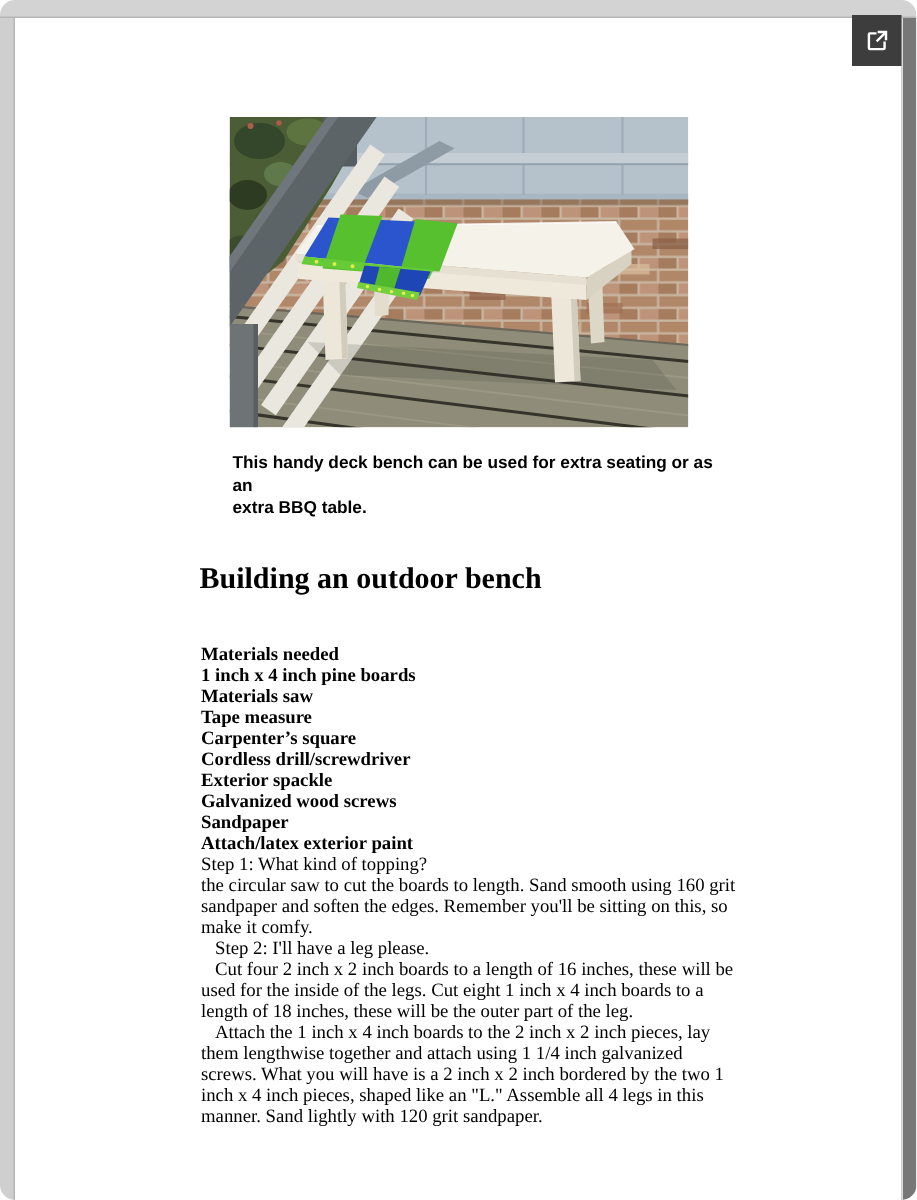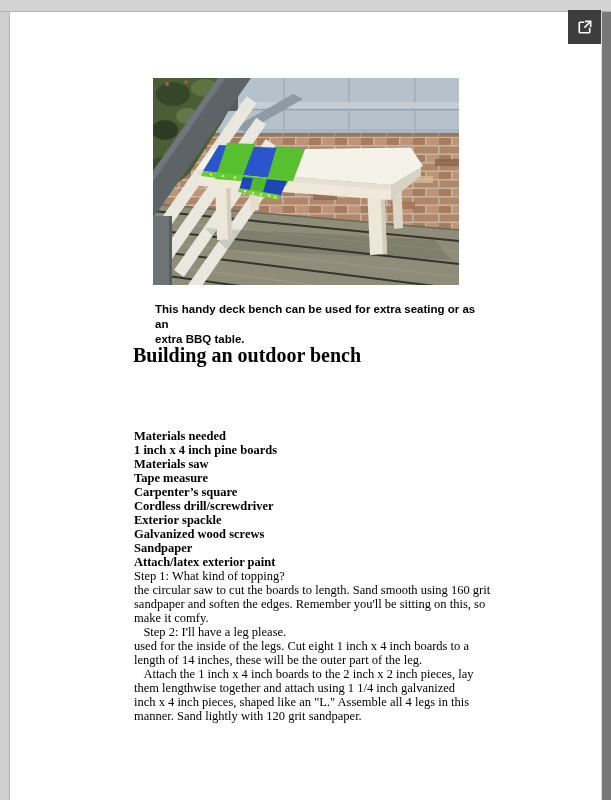--- a/index.html
+++ b/index.html
@@ -1,36 +1,36 @@
 <!DOCTYPE html>
 <html style="--frame-top: #d3d3d3; --frame-left: #cfcfcf; --frame-right: #777777; --frame-edge: #b5b5b5; --button-bg: #3d3d3d; --button-icon: #ffffff; --page-bg: #ffffff; --text: #000000;"><head>
 <meta charset="utf-8">
 <style>
   html,body{margin:0;padding:0;background:#ffffff;}
   .screen{position:relative;width:611px;height:800px;background:var(--page-bg,#fff);
-          overflow:hidden;font-family:"Liberation Serif",serif;color:var(--text,#000);}
+          overflow:hidden;font-family:"Liberation Serif",serif;color:var(--text,#000);border-radius:10px;}
   .topbar{position:absolute;left:0;top:0;width:611px;height:12px;
           background:var(--frame-top,#d3d3d3);border-bottom:1px solid var(--frame-edge,#b5b5b5);
           box-sizing:border-box;z-index:5;}
   .leftbar{position:absolute;left:0;top:12px;width:10px;height:788px;
           background:var(--frame-left,#cfcfcf);border-right:1px solid var(--frame-edge,#b5b5b5);
           box-sizing:border-box;z-index:5;}
   .rightbar{position:absolute;left:601px;top:12px;width:10px;height:788px;
           background:var(--frame-right,#777);border-left:1px solid #dcdcdc;
           box-sizing:border-box;z-index:5;}
   .openbtn{position:absolute;left:568px;top:10px;width:33px;height:34px;
           background:var(--button-bg,#3d3d3d);border:none;padding:0;margin:0;
           display:flex;align-items:center;justify-content:center;cursor:pointer;z-index:6;}
   .openbtn svg{width:19px;height:19px;stroke:var(--button-icon,#fff);fill:none;
           stroke-width:1.7;stroke-linecap:square;}
   .photo{position:absolute;left:153px;top:78px;width:306px;height:207px;overflow:hidden;}
   .caption{position:absolute;left:155px;top:302px;width:330px;
           font-family:"Liberation Sans",sans-serif;font-weight:bold;
           font-size:11.5px;line-height:15px;white-space:pre-line;}
-  .title{position:absolute;left:133px;top:344px;margin:0;
+  .title{position:absolute;left:133px;top:375px;margin:0;
           font-family:"Liberation Serif",serif;font-size:20px;font-weight:bold;}
   .textcol{position:absolute;left:134px;top:429px;font-size:12.5px;line-height:14px;}
   .line{white-space:nowrap;}
   .materials .line{font-weight:bold;}
 </style>
 </head>
 <body>
 
 <div class="screen">
 
@@ -185,23 +185,25 @@
             <div class="line">Sandpaper</div>
             <div class="line">Attach/latex exterior paint</div>
           </div>
       </div>
       <div class="bodytext">
           <div class="line">Step 1: What kind of topping?</div>
           <div class="line">the circular saw to cut the boards to length. Sand smooth using 160 grit</div>
           <div class="line">sandpaper and soften the edges. Remember you'll be sitting on this, so</div>
           <div class="line">make it comfy.</div>
           <div class="line">&nbsp;&nbsp;&nbsp;Step 2: I'll have a leg please.</div>
+          <div class="line">&nbsp;&nbsp;&nbsp;Cut four 2 inch x 2 inch boards to a length of 16 inches, these will be</div>
           <div class="line">used for the inside of the legs. Cut eight 1 inch x 4 inch boards to a</div>
-          <div class="line">length of 14 inches, these will be the outer part of the leg.</div>
+          <div class="line">length of 18 inches, these will be the outer part of the leg.</div>
           <div class="line">&nbsp;&nbsp;&nbsp;Attach the 1 inch x 4 inch boards to the 2 inch x 2 inch pieces, lay</div>
           <div class="line">them lengthwise together and attach using 1 1/4 inch galvanized</div>
+          <div class="line">screws. What you will have is a 2 inch x 2 inch bordered by the two 1</div>
           <div class="line">inch x 4 inch pieces, shaped like an "L." Assemble all 4 legs in this</div>
           <div class="line">manner. Sand lightly with 120 grit sandpaper.</div>
         </div>
     </div>
 
   </div>
 </div>
 
 </body></html>

